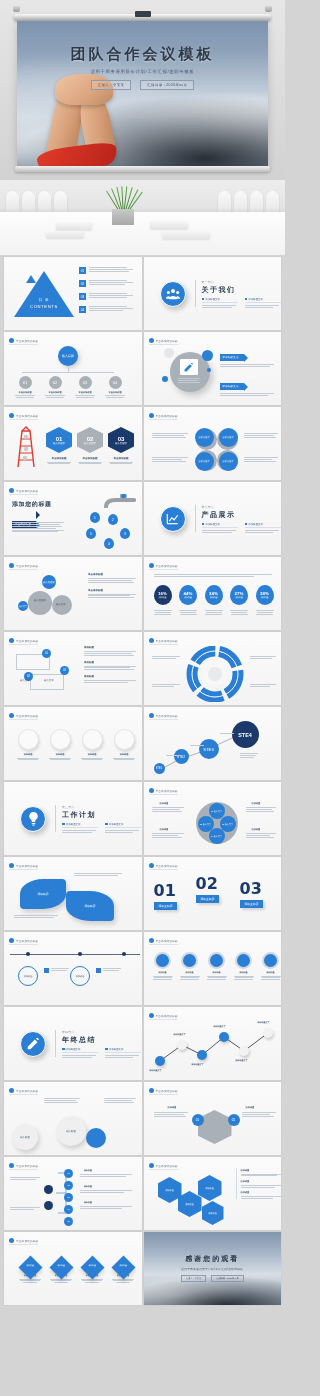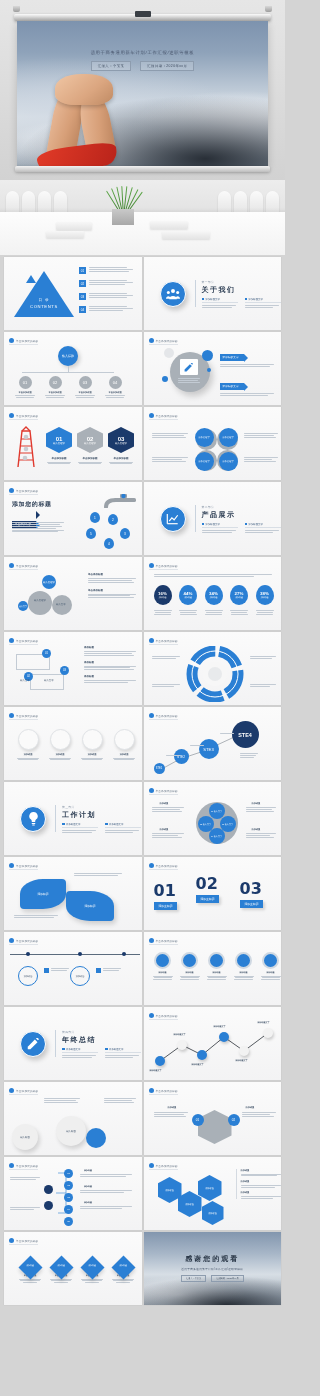--- a/index.html
+++ b/index.html
@@ -150,20 +150,21 @@
 
   <div class="screen">
     <div class="screen-photo"></div>
     <div class="arms">
       <div class="arm arm-a"></div>
       <div class="arm arm-b"></div>
       <div class="fist"></div>
       <div class="sleeve"></div>
     </div>
     <div class="hero-text">
+      <div class="hero-title">团队合作会议模板</div>
       <div class="hero-sub">适用于商务通用新年计划/工作汇报/述职等模板</div>
       <div class="hero-tags">
         <span class="hero-tag">汇报人：李某某</span>
         <span class="hero-tag">汇报日期：2020年xx月</span>
       </div>
     </div>
   </div>
   <div class="screen-bottom"></div>
 </div>
 

